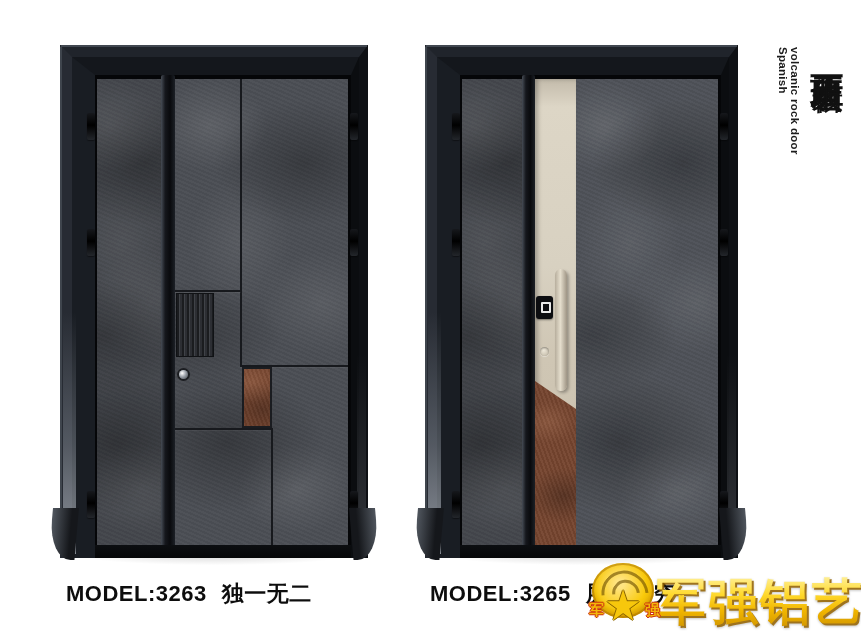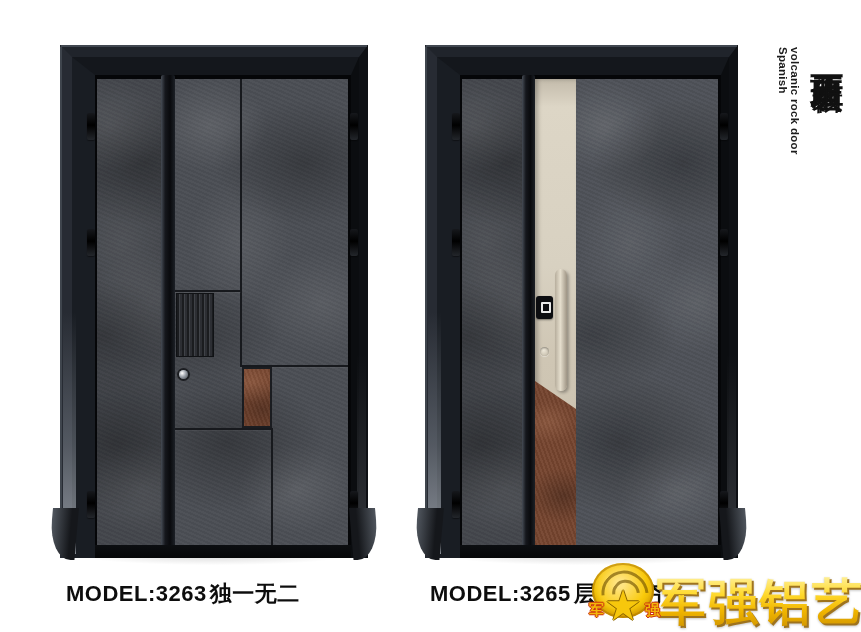--- a/index.html
+++ b/index.html
@@ -90,21 +90,21 @@
 
   .hg{position:absolute;width:8px;height:27px;border-radius:2px;
       background:linear-gradient(180deg,#16181c,#000 45%,#23262b);box-shadow:0 1px 1px rgba(0,0,0,.4);}
   .hg.l{left:27px;} .hg.r{right:10px;}
   .hg.t{top:68px;} .hg.m{top:184px;} .hg.b{top:446px;}
 
   
   .model-label{position:absolute;top:579px;font-size:22px;font-weight:700;color:#0d0d0d;
       letter-spacing:.5px;white-space:nowrap;z-index:1;}
   #label-left{left:66px;} #label-right{left:430px;}
-  .tagline{margin-left:3px;font-weight:700;}
+  .tagline{margin-left:15px;font-weight:700;}
 
   
   .en-vert{position:absolute;top:47px;transform-origin:0 0;transform:rotate(90deg);
       font-size:11.5px;font-weight:700;color:#1c1c1c;letter-spacing:.3px;white-space:nowrap;}
   #en1{left:789px;} #en2{left:801px;}
   .zh-vert{position:absolute;top:49px;left:805px;width:44px;writing-mode:vertical-rl;
       text-orientation:upright;font-size:33px;line-height:44px;letter-spacing:1px;color:#111;}
   .zh-vert .primary{font-weight:900;}
   .zh-vert .secondary{font-weight:400;}
 

